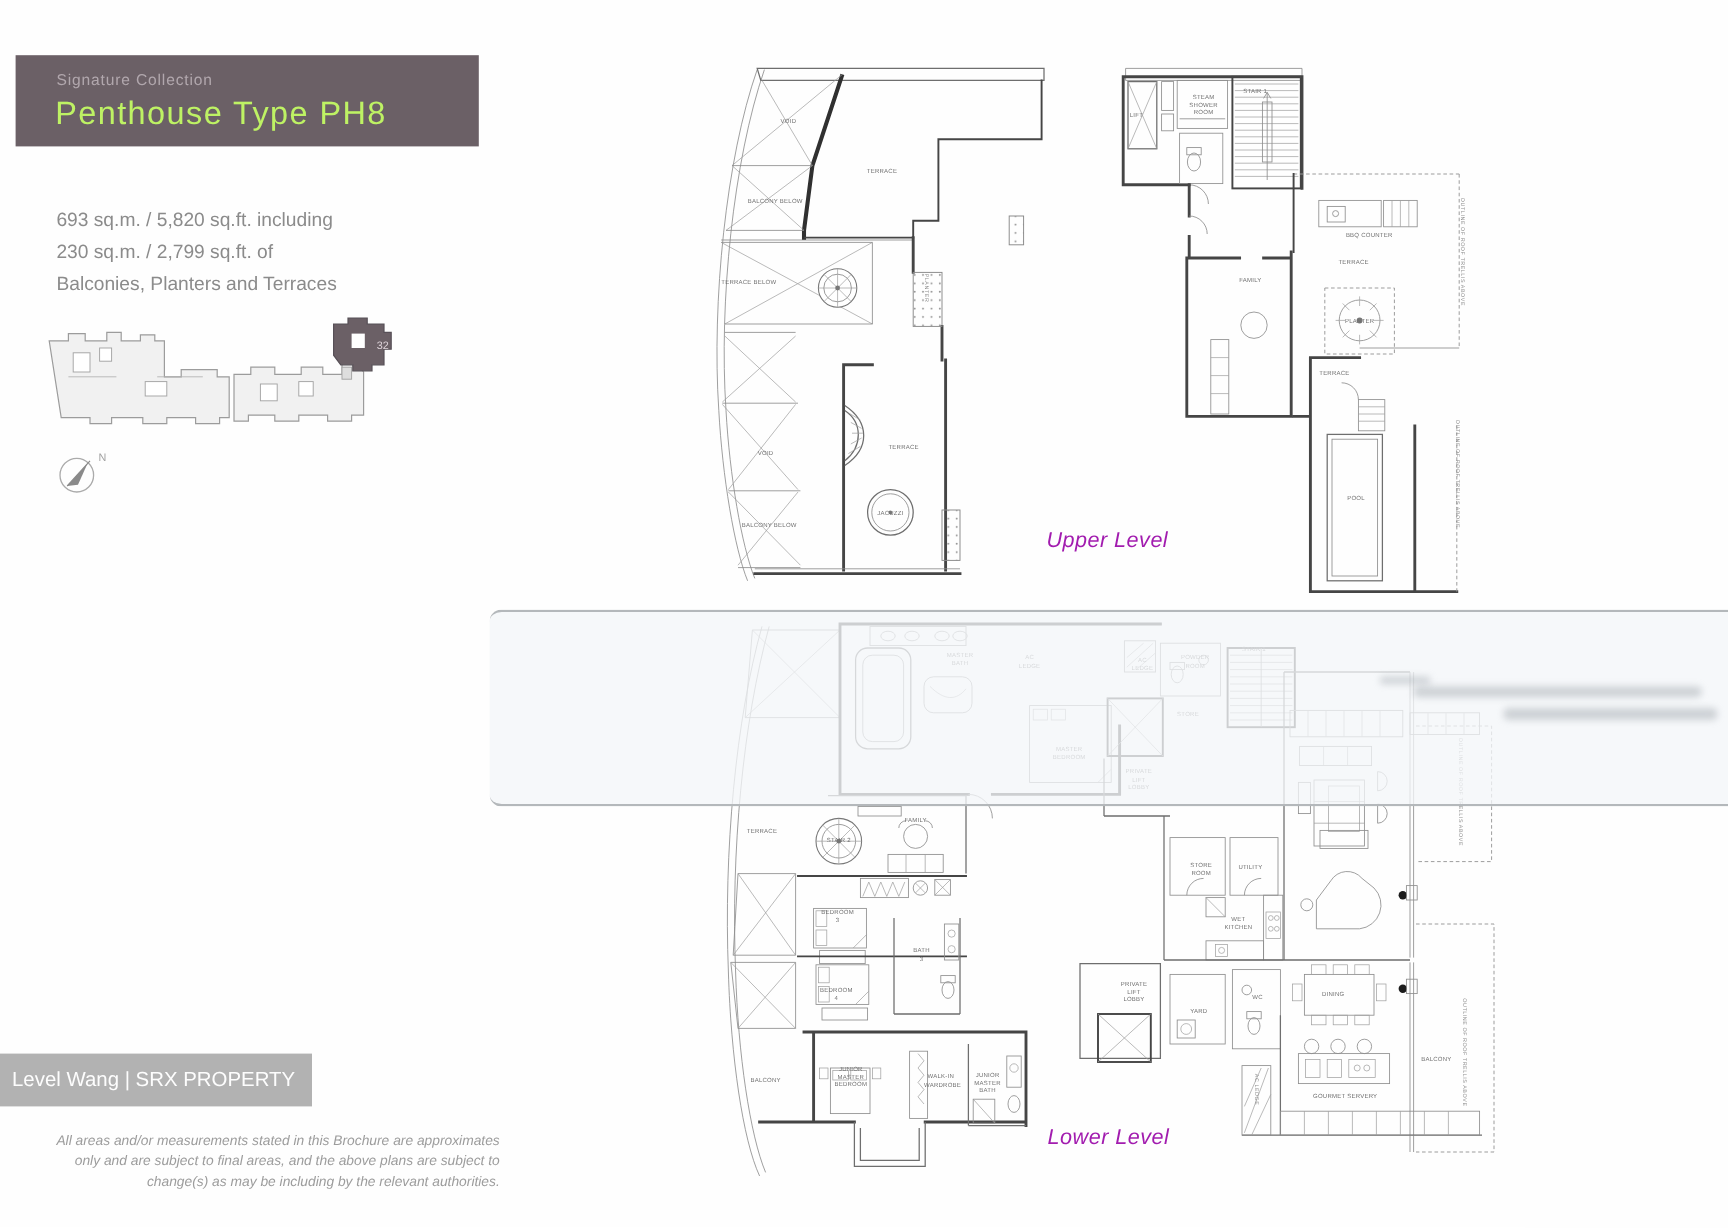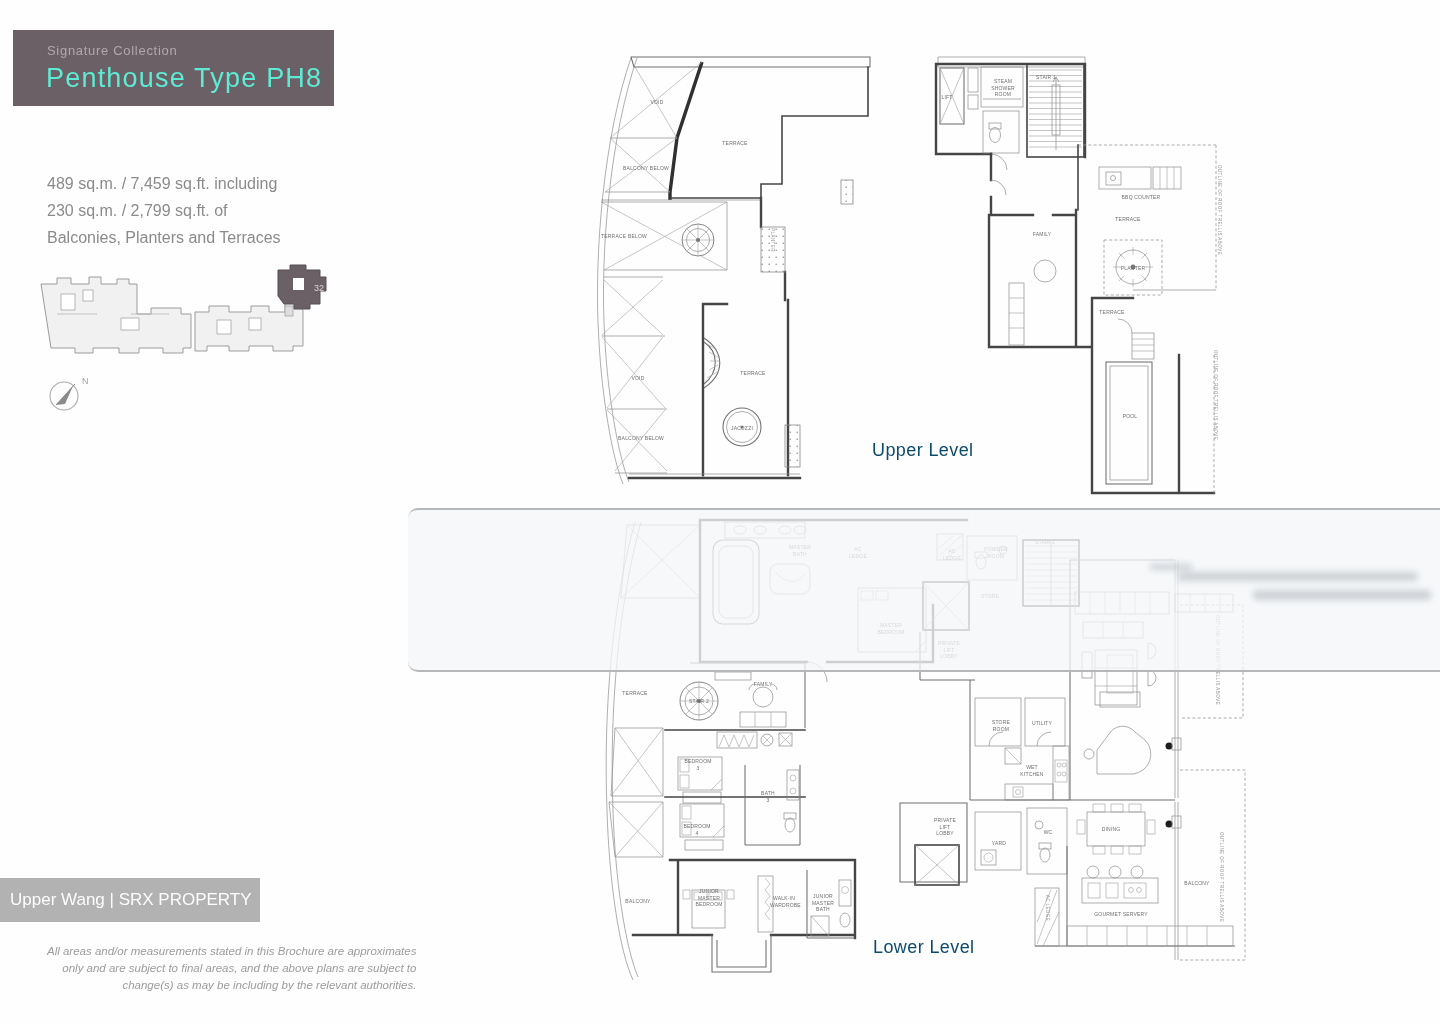--- a/index.html
+++ b/index.html
@@ -1,32 +1,32 @@
 <!DOCTYPE html>
 <html><head>
 <meta charset="utf-8">
 <style>
   html,body{margin:0;padding:0;background:#fff;}
   .page{position:relative;width:1440px;height:1023px;background:#fefefe;overflow:hidden;
         font-family:"Liberation Sans",sans-serif;}
   
-  .hdr{position:absolute;left:13px;top:30px;width:321px;height:76px;background:#6b6066;z-index:3;}
+  .hdr{position:absolute;left:13px;top:46px;width:386px;height:76px;background:#6b6066;z-index:3;}
   .hdr-sub{position:absolute;left:34px;top:13px;font-size:13px;color:#b1a7ad;letter-spacing:.7px;}
-  .hdr-title{position:absolute;left:33px;top:33px;font-size:27px;color:#5eead4;letter-spacing:1.2px;}
+  .hdr-title{position:absolute;left:33px;top:33px;font-size:27px;color:#bef264;letter-spacing:1.2px;}
   .areas{position:absolute;left:47px;top:170px;font-size:16px;color:#8b8b8b;line-height:27px;z-index:3;}
   
   .plan{position:absolute;z-index:1;}
   
   .labels{position:absolute;inset:0;z-index:3;pointer-events:none;}
   .rl{position:absolute;transform:translate(-50%,-50%);font-size:5px;line-height:1.3;color:#6f6f6f;
       letter-spacing:.2px;text-align:center;white-space:nowrap;}
   .rl.wrap{white-space:normal;}
   .rlv{position:absolute;transform:translate(-50%,-50%);writing-mode:vertical-rl;font-size:4.5px;
        color:#8f8f8f;letter-spacing:.45px;white-space:nowrap;}
-  .caption{position:absolute;font-size:18px;color:#0c4a6e;letter-spacing:.4px;z-index:3;}
+  .caption{position:absolute;font-size:18px;color:#a21caf;letter-spacing:.4px;z-index:3;font-style:italic;}
   
   .band{position:absolute;left:408px;top:508px;width:1032px;height:160px;z-index:5;
         background:rgba(244,246,248,0.78);border-top:2px solid #b4b8bb;border-bottom:2px solid #b4b8bb;
         border-radius:10px 0 0 10px;pointer-events:none;}
   .smudge{position:absolute;background:rgba(140,148,155,0.38);filter:blur(3px);border-radius:4px;}
   .sm1{left:770px;top:62px;width:240px;height:9px;}
   .sm2{left:845px;top:80px;width:178px;height:10px;}
   .sm3{left:742px;top:54px;width:42px;height:6px;}
   
   .agent{position:absolute;left:0;top:878px;width:260px;height:44px;background:#b2b2b2;color:#fdfdfd;
@@ -47,21 +47,21 @@
 <body>
 
 <div class="page">
 
   <div class="hdr">
     <div class="hdr-sub">Signature Collection</div>
     <div class="hdr-title">Penthouse Type PH8</div>
   </div>
 
   <div class="areas">
-    <div>489 sq.m. / 7,459 sq.ft. including</div>
+    <div>693 sq.m. / 5,820 sq.ft. including</div>
     <div>230 sq.m. / 2,799 sq.ft. of</div>
     <div>Balconies, Planters and Terraces</div>
   </div>
 
   <svg class="plan" style="left:35px;top:262px" width="300" height="100" viewBox="0 0 300 100">
     <path d="M6,22 h16 v-6 h14 v6 h18 v-7 h12 v7 h16 v-5 h12 v5 h8 v30 h14 v-6 h30 v6 h10 v34 h-8 v5 h-20 v-5 h-24 v5 h-20 v-5 h-26 v5 h-18 v-5 h-24 z" fill="#f1f1f1" stroke="#9c9c9c" stroke-width="1"></path>
     <rect x="26" y="32" width="14" height="16" fill="#fff" stroke="#a5a5a5" stroke-width="0.8"></rect>
     <rect x="48" y="28" width="10" height="11" fill="#fff" stroke="#a5a5a5" stroke-width="0.8"></rect>
     <rect x="86" y="56" width="18" height="12" fill="#fff" stroke="#a5a5a5" stroke-width="0.8"></rect>
     <path d="M22,52 h40 M96,52 h38" stroke="#b0b0b0" stroke-width="0.7" fill="none"></path>
@@ -381,21 +381,21 @@
 
   <div class="caption" style="left:872px;top:440px">Upper Level</div>
   <div class="caption" style="left:873px;top:937px">Lower Level</div>
 
   <div class="band">
     <div class="smudge sm1"></div>
     <div class="smudge sm2"></div>
     <div class="smudge sm3"></div>
   </div>
 
-  <div class="agent">Upper Wang | SRX PROPERTY</div>
+  <div class="agent">Level Wang | SRX PROPERTY</div>
 
   <div class="disc">
     <div>All areas and/or measurements stated in this Brochure are approximates</div>
     <div>only and are subject to final areas, and the above plans are subject to</div>
     <div>change(s) as may be including by the relevant authorities.</div>
   </div>
 
 </div>
 
 </body></html>

